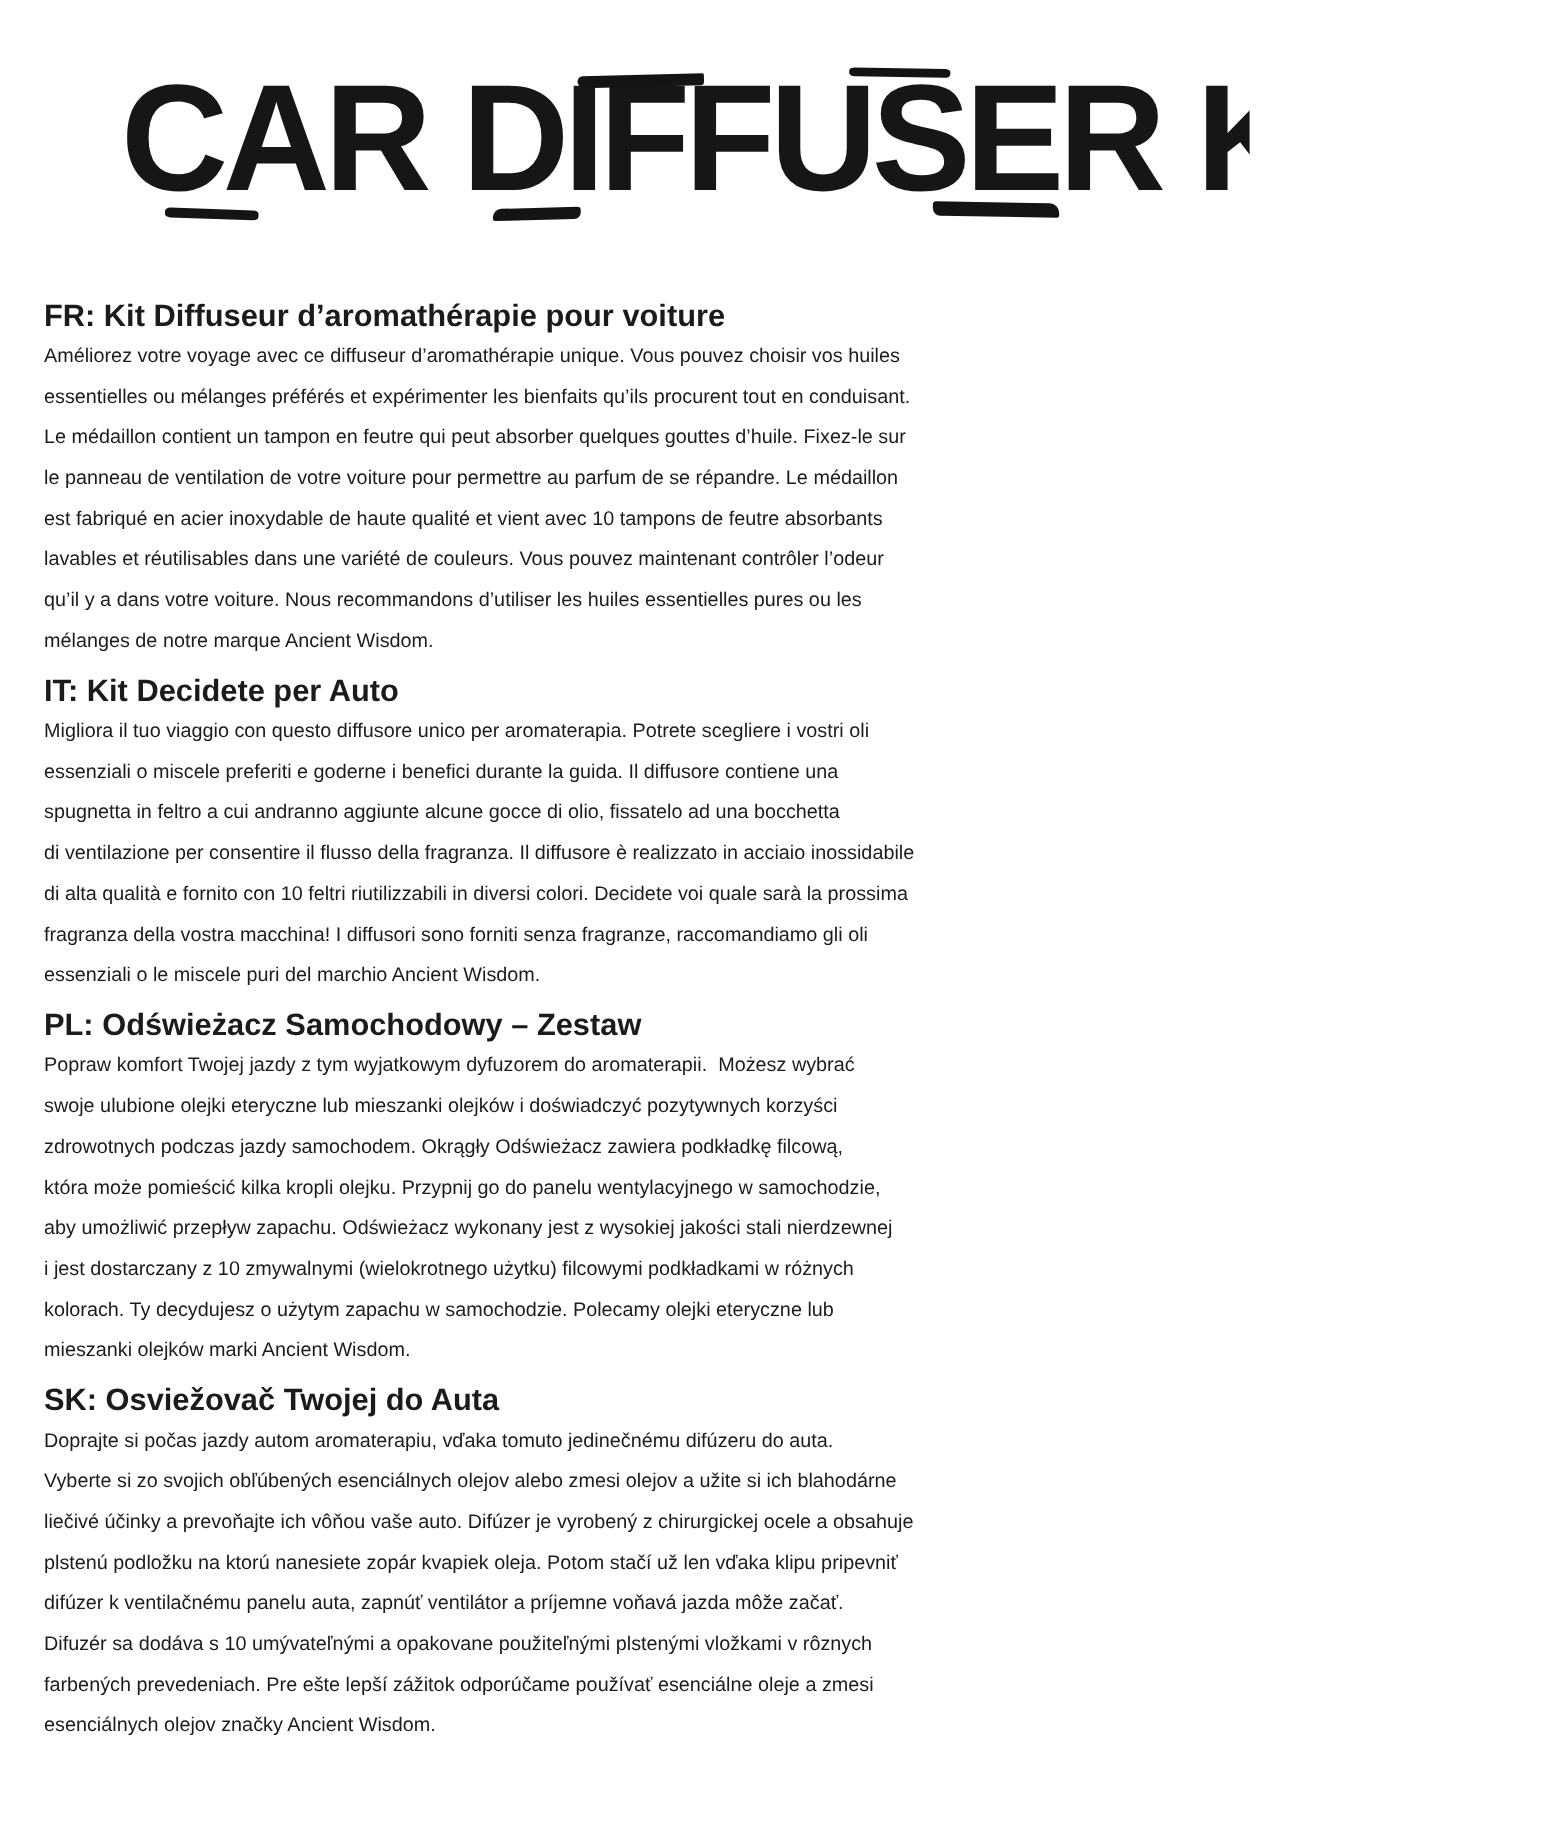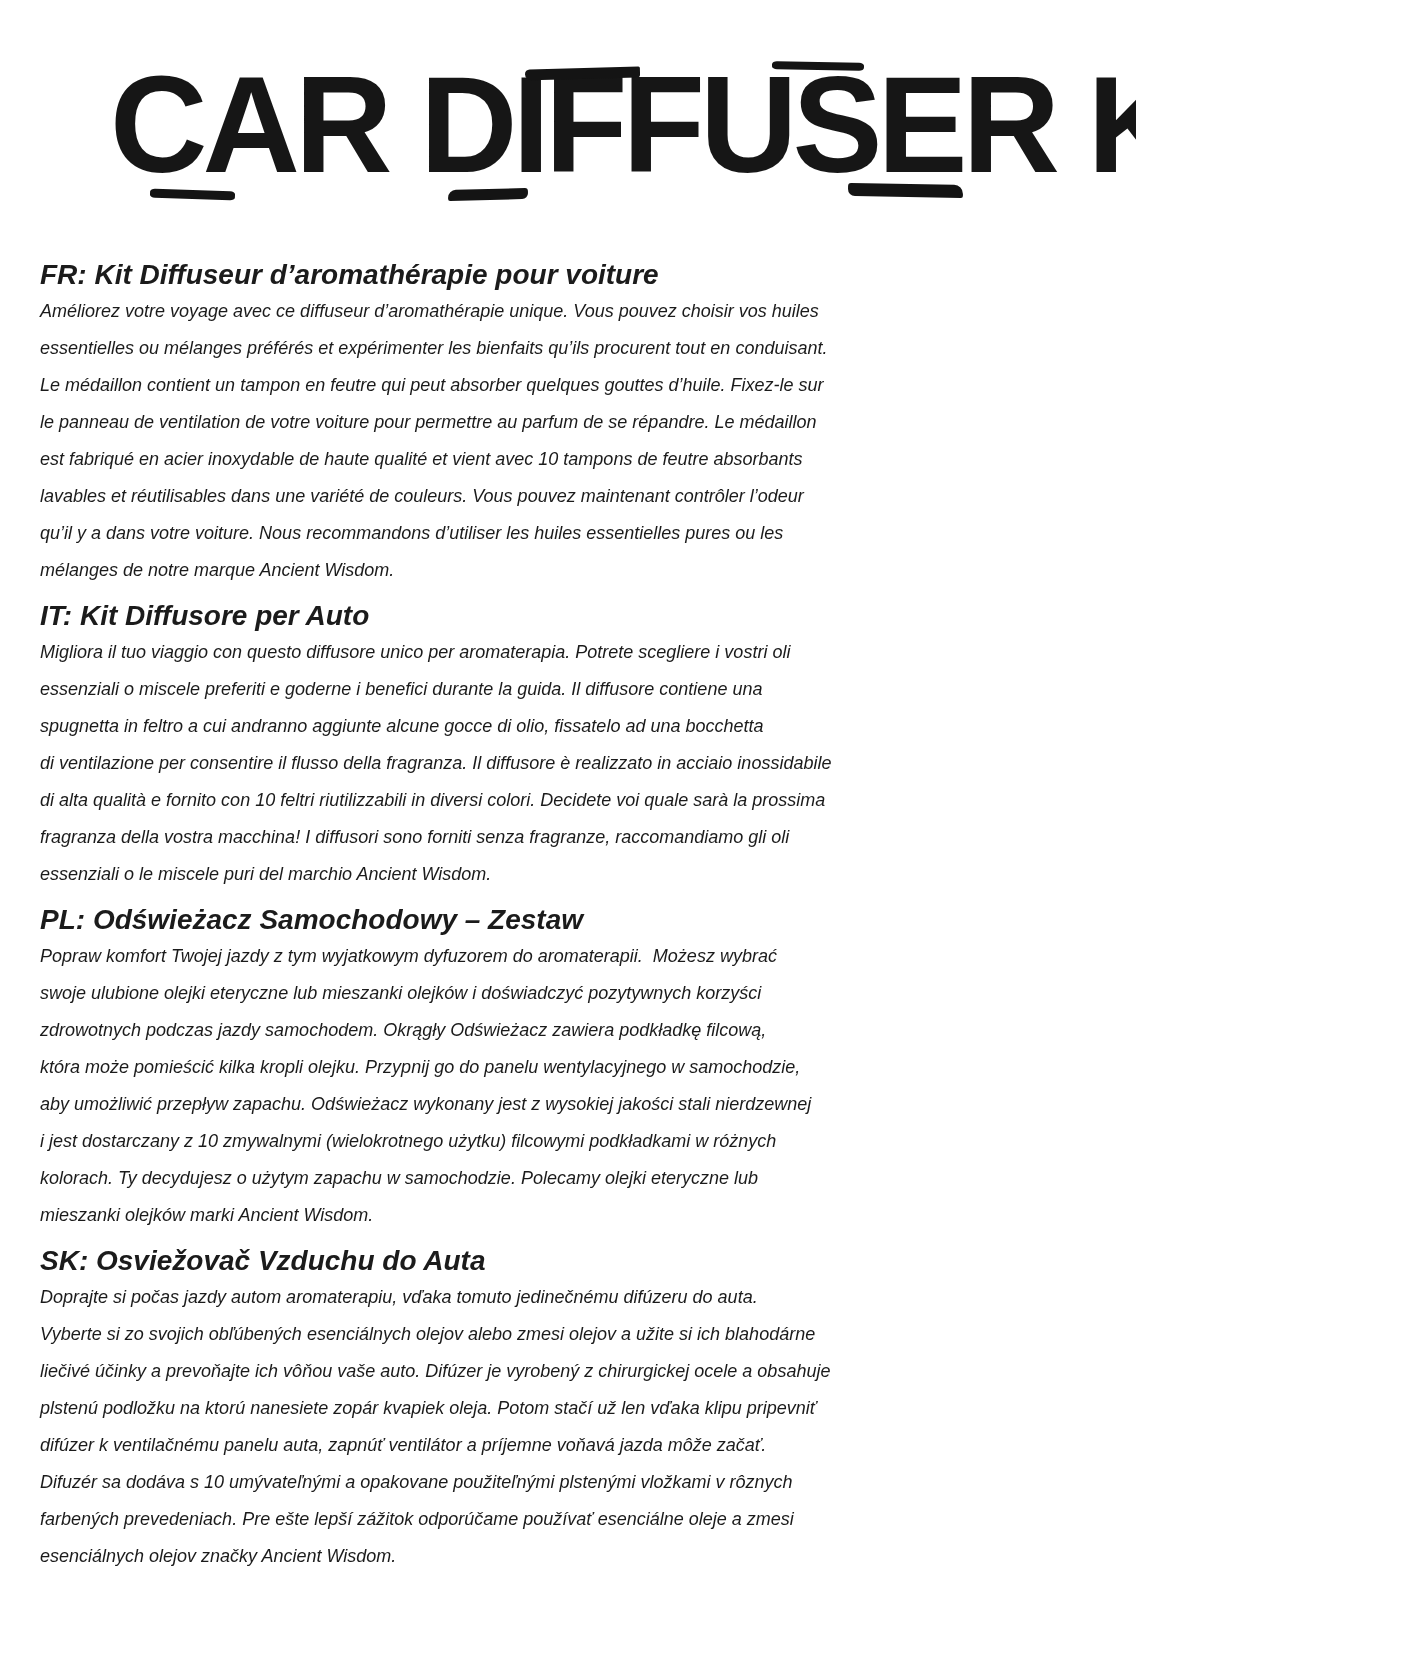--- a/index.html
+++ b/index.html
@@ -45,23 +45,22 @@
   .sm-b1 { left: 150px; top: 190px; width: 85px;  height: 9px;  transform: rotate(2deg); }
   .sm-b2 { left: 448px; top: 189px; width: 80px;  height: 11px; transform: rotate(-1.5deg); border-radius: 8px 3px 6px 2px; }
   .sm-b3 { left: 848px; top: 184px; width: 115px; height: 13px; transform: rotate(1deg); border-radius: 3px 9px 2px 7px; }
   .sm-b4 { left: 1187px; top: 179px; width: 62px; height: 9px;  transform: rotate(-1deg); }
   .tick  { left: 1277px; top: 97px; width: 5px;   height: 35px; border-radius: 2px; transform: rotate(1deg); }
 
   
   .content {
     position: absolute;
     left: 40px;
-    top: 256px;
+    top: 268px;
     width: 1365px;
-    font-style: italic;
   }
   .section { margin: 0; }
   .section h2 {
     margin: 8px 0 0 0;
     font-size: 28px;
     line-height: 37px;
     font-weight: bold;
     color: #1b1b1b;
     white-space: pre;
   }
@@ -99,21 +98,21 @@
 essentielles ou mélanges préférés et expérimenter les bienfaits qu’ils procurent tout en conduisant.
 Le médaillon contient un tampon en feutre qui peut absorber quelques gouttes d’huile. Fixez-le sur
 le panneau de ventilation de votre voiture pour permettre au parfum de se répandre. Le médaillon
 est fabriqué en acier inoxydable de haute qualité et vient avec 10 tampons de feutre absorbants
 lavables et réutilisables dans une variété de couleurs. Vous pouvez maintenant contrôler l’odeur
 qu’il y a dans votre voiture. Nous recommandons d’utiliser les huiles essentielles pures ou les
 mélanges de notre marque Ancient Wisdom.</p>
     </div>
 
     <div class="section">
-      <h2>IT: Kit Diffusore per Auto</h2>
+      <h2>IT: Kit Decidete per Auto</h2>
       <p>Migliora il tuo viaggio con questo diffusore unico per aromaterapia. Potrete scegliere i vostri oli
 essenziali o miscele preferiti e goderne i benefici durante la guida. Il diffusore contiene una
 spugnetta in feltro a cui andranno aggiunte alcune gocce di olio, fissatelo ad una bocchetta
 di ventilazione per consentire il flusso della fragranza. Il diffusore è realizzato in acciaio inossidabile
 di alta qualità e fornito con 10 feltri riutilizzabili in diversi colori. Decidete voi quale sarà la prossima
 fragranza della vostra macchina! I diffusori sono forniti senza fragranze, raccomandiamo gli oli
 essenziali o le miscele puri del marchio Ancient Wisdom.</p>
     </div>
 
     <div class="section">
@@ -122,21 +121,21 @@
 swoje ulubione olejki eteryczne lub mieszanki olejków i doświadczyć pozytywnych korzyści
 zdrowotnych podczas jazdy samochodem. Okrągły Odświeżacz zawiera podkładkę filcową,
 która może pomieścić kilka kropli olejku. Przypnij go do panelu wentylacyjnego w samochodzie,
 aby umożliwić przepływ zapachu. Odświeżacz wykonany jest z wysokiej jakości stali nierdzewnej
 i jest dostarczany z 10 zmywalnymi (wielokrotnego użytku) filcowymi podkładkami w różnych
 kolorach. Ty decydujesz o użytym zapachu w samochodzie. Polecamy olejki eteryczne lub
 mieszanki olejków marki Ancient Wisdom.</p>
     </div>
 
     <div class="section">
-      <h2>SK: Osviežovač Vzduchu do Auta</h2>
+      <h2>SK: Osviežovač Twojej do Auta</h2>
       <p>Doprajte si počas jazdy autom aromaterapiu, vďaka tomuto jedinečnému difúzeru do auta.
 Vyberte si zo svojich obľúbených esenciálnych olejov alebo zmesi olejov a užite si ich blahodárne
 liečivé účinky a prevoňajte ich vôňou vaše auto. Difúzer je vyrobený z chirurgickej ocele a obsahuje
 plstenú podložku na ktorú nanesiete zopár kvapiek oleja. Potom stačí už len vďaka klipu pripevniť
 difúzer k ventilačnému panelu auta, zapnúť ventilátor a príjemne voňavá jazda môže začať.
 Difuzér sa dodáva s 10 umývateľnými a opakovane použiteľnými plstenými vložkami v rôznych
 farbených prevedeniach. Pre ešte lepší zážitok odporúčame používať esenciálne oleje a zmesi
 esenciálnych olejov značky Ancient Wisdom.</p>
     </div>
 

